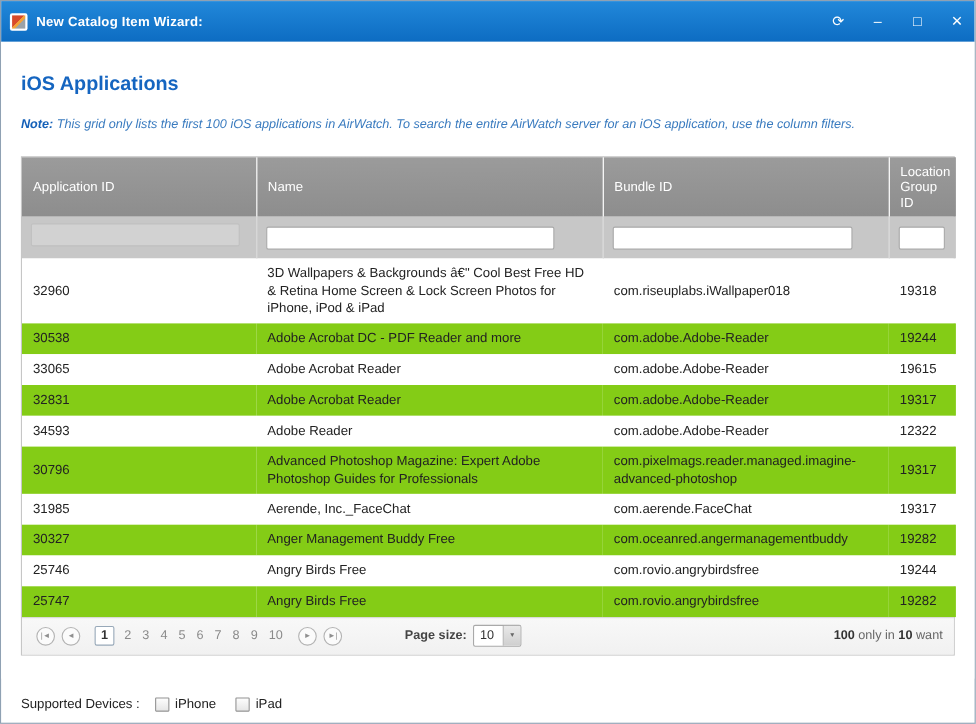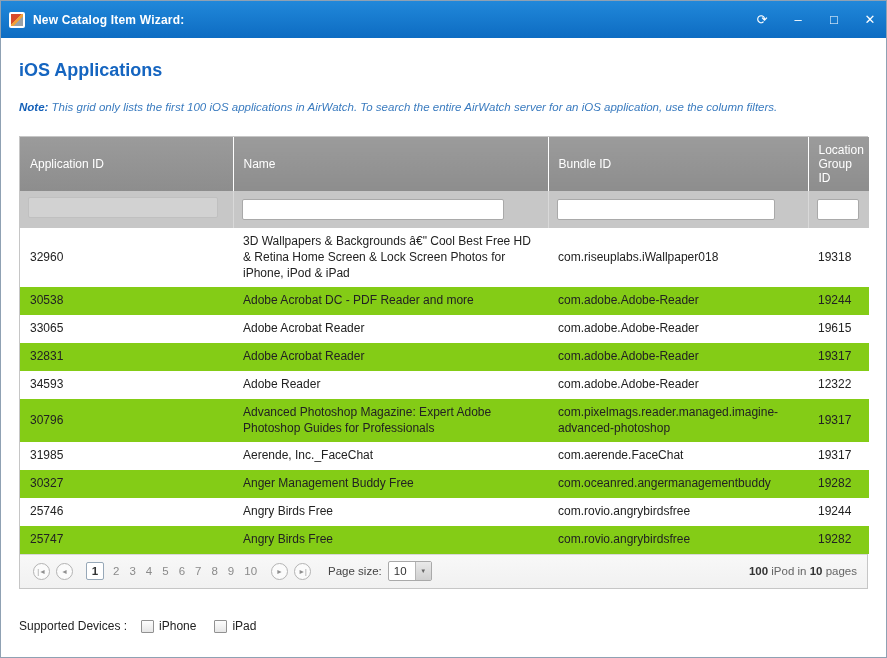--- a/index.html
+++ b/index.html
@@ -15,21 +15,21 @@
     background:linear-gradient(#2188da,#0d6cc2);
     display:flex; align-items:center; padding:0 8px; color:#fff;
   }
   .app-icon { width:16px; height:16px; background:#fff; border-radius:2px; position:relative; margin-right:8px; flex:0 0 16px; }
   .app-icon::before { content:""; position:absolute; left:2px; top:2px; right:2px; bottom:2px;
     background:linear-gradient(135deg,#d84a2a 0 45%,#f0a13a 45% 60%,#9aa2a8 60% 100%); }
   .win-title { font-size:12px; font-weight:bold; letter-spacing:.2px; }
   .win-controls { margin-left:auto; display:flex; align-items:center; gap:20px; }
   .win-btn { color:#fff; font-size:13px; line-height:1; cursor:default; width:16px; text-align:center; }
   
-  .body { flex:1; padding:14px 18px 0 18px; background:#fff; }
+  .body { flex:1; padding:20px 18px 0 18px; background:#fff; }
   .page-title { color:#1565c0; font-size:18px; font-weight:bold; margin:8px 0 20px 0; }
   .instruction { font-size:12px; color:#222; margin-bottom:20px; }
   .instruction b { font-weight:bold; }
   .note-line { font-size:11.5px; font-style:italic; color:#3a7bbf; margin-bottom:23px; }
   .note-line .note-label { font-weight:bold; color:#1460b8; }
   
   .grid-wrap { border:1px solid #c6c6c6; }
   table { width:100%; border-collapse:collapse; table-layout:fixed; }
   col.c1{width:213px;} col.c2{width:315px;} col.c3{width:260px;} col.c4{width:61px;}
   thead th {
@@ -61,30 +61,30 @@
     color:#8f8f8f; font-size:7px; background:#fbfbfb; margin:0 3px;
   }
   .page-nums { display:inline-flex; align-items:center; margin:0 6px; }
   .page-num { color:#8a8a8a; margin:0 5px; font-size:11.5px; cursor:default; }
   .page-num.active {
     background:#fff; border:1px solid #97a8b8; color:#333; font-weight:bold;
     width:18px; height:18px; display:inline-flex; align-items:center; justify-content:center;
     border-radius:2px; margin:0 4px;
   }
   .page-size { display:flex; align-items:center; margin-left:14px; }
-  .page-size-label { font-weight:normal; color:#444; margin-right:6px; }
+  .page-size-label { font-weight:bold; color:#444; margin-right:6px;margin-left:40px; }
   .select-box { display:flex; border:1px solid #a9a9a9; border-radius:2px; background:#fff; height:20px; }
   .select-value { width:26px; font-size:11.5px; color:#333; display:flex; align-items:center; padding-left:5px; }
   .select-arrow { width:16px; background:linear-gradient(#e9e9e9,#cfcfcf); border-left:1px solid #b5b5b5;
     display:flex; align-items:center; justify-content:center; font-size:6px; color:#666; }
   .pager-summary { margin-left:auto; color:#666; }
   .pager-summary b { color:#333; }
   
   .footer { padding:16px 18px 0 18px; }
-  .devices-row { display:flex; align-items:center; font-size:12px; color:#222; margin-bottom:24px; }
+  .devices-row { display:flex; align-items:center; font-size:12px; color:#222; margin-bottom:10px; }
   .devices-label { margin-right:14px; }
   .checkbox { width:13px; height:13px; border:1px solid #919191; background:linear-gradient(#fdfdfd,#e6e6e6); border-radius:1px; margin-right:5px; }
   .device-item { display:flex; align-items:flex-end; margin-right:18px; }
 </style>
 </head>
 <body>
 
 <div class="window">
 
   <div class="titlebar">
@@ -210,21 +210,21 @@
         <span class="pg-btn">►</span>
         <span class="pg-btn">►|</span>
         <div class="page-size">
           <span class="page-size-label">Page size:</span>
           <span class="select-box">
             <span class="select-value">10</span>
             <span class="select-arrow">▼</span>
           </span>
         </div>
         <div class="pager-summary">
-          <b>100</b><span> iPod in </span><b>10</b><span> pages</span>
+          <b>100</b><span> only in </span><b>10</b><span> want</span>
         </div>
       </div>
     </div>
   </div>
 
   <div class="footer">
     <div class="devices-row">
       <span class="devices-label">Supported Devices :</span>
       <span class="device-item">
         <span class="checkbox"></span>

